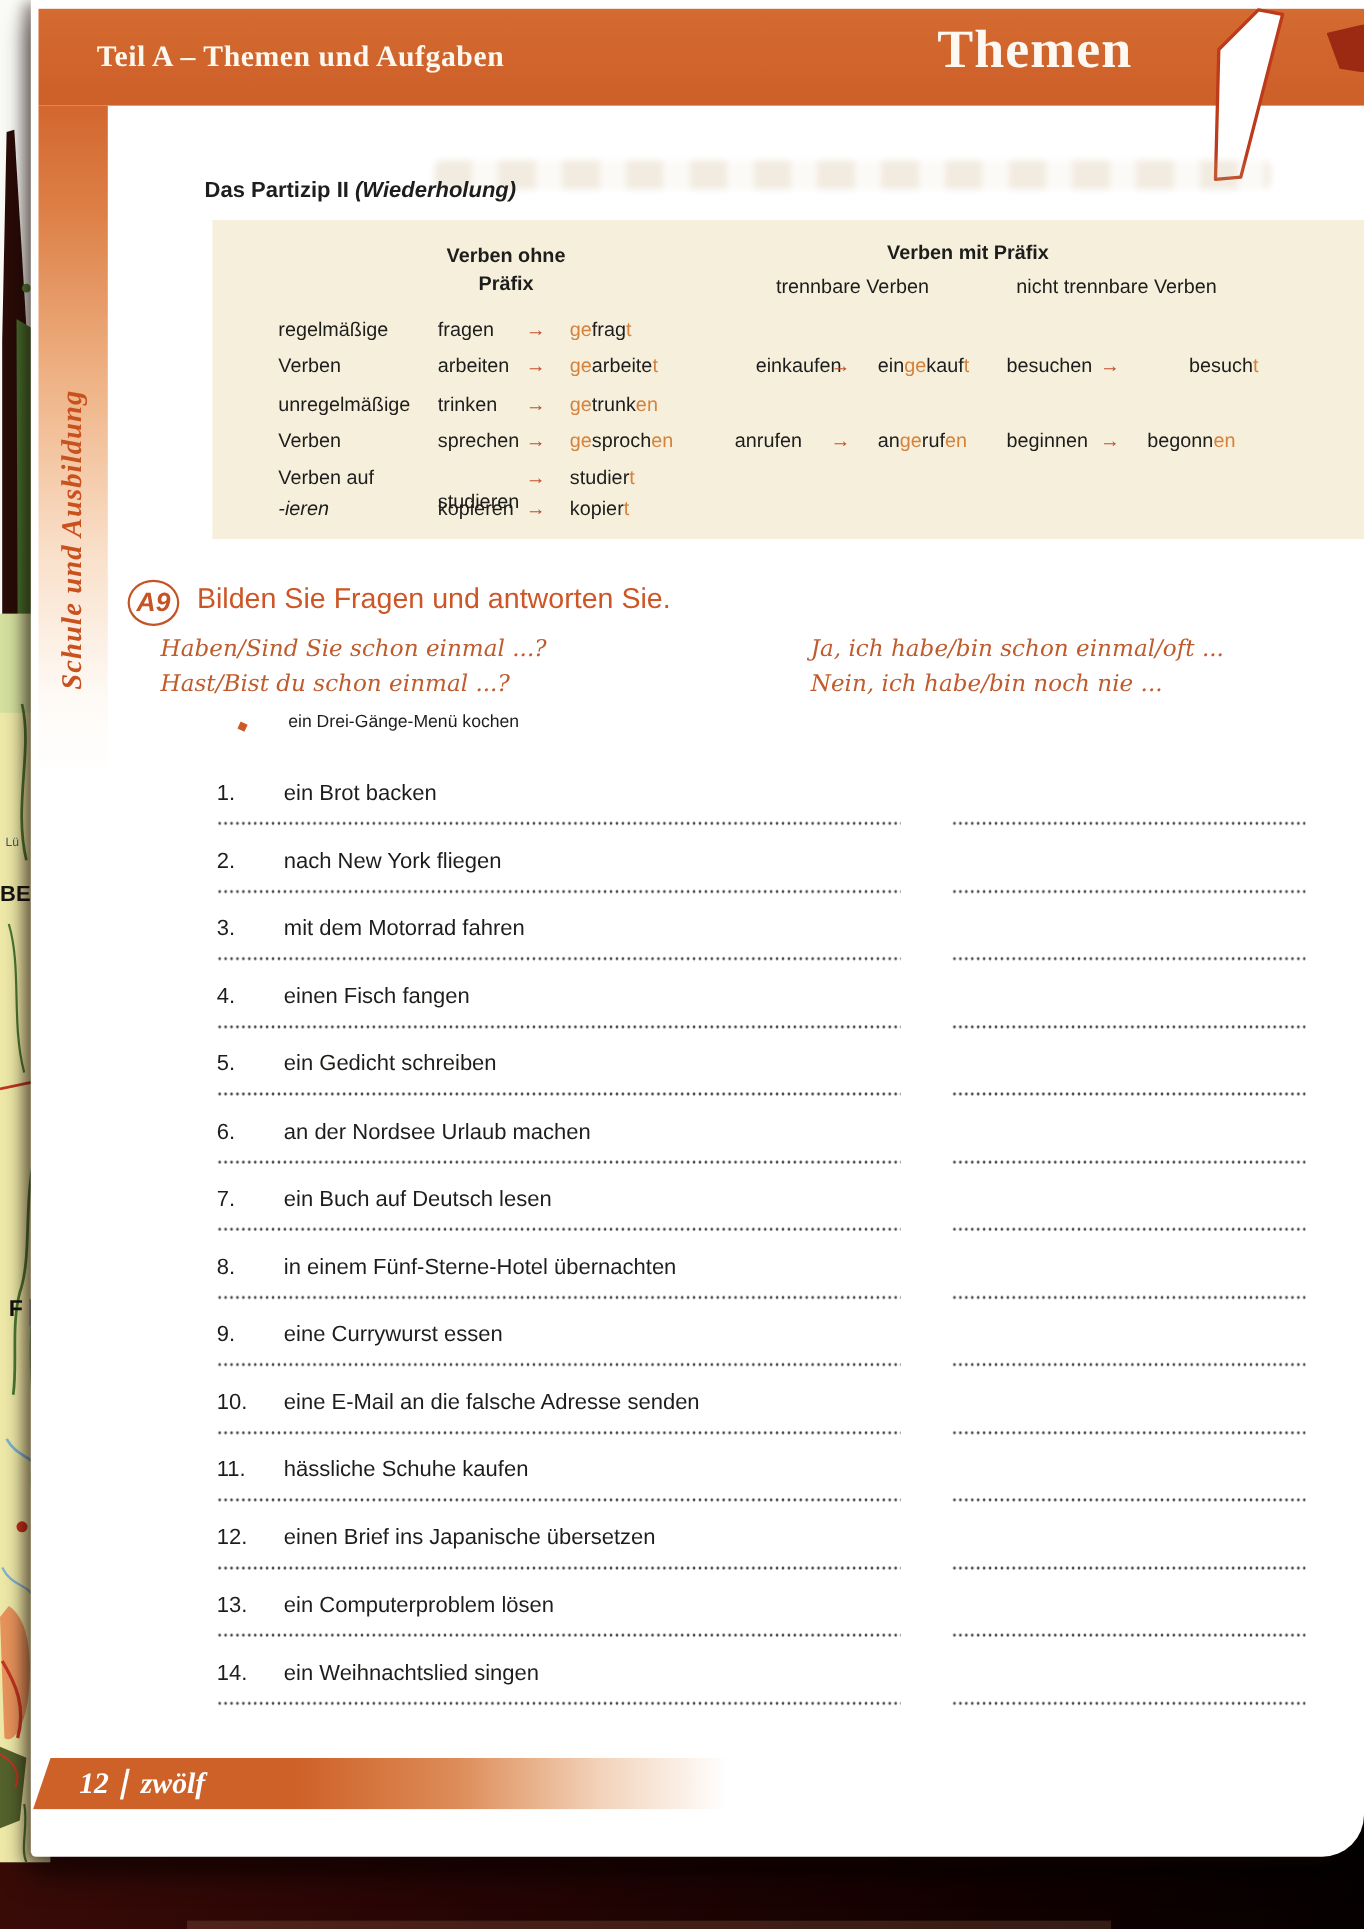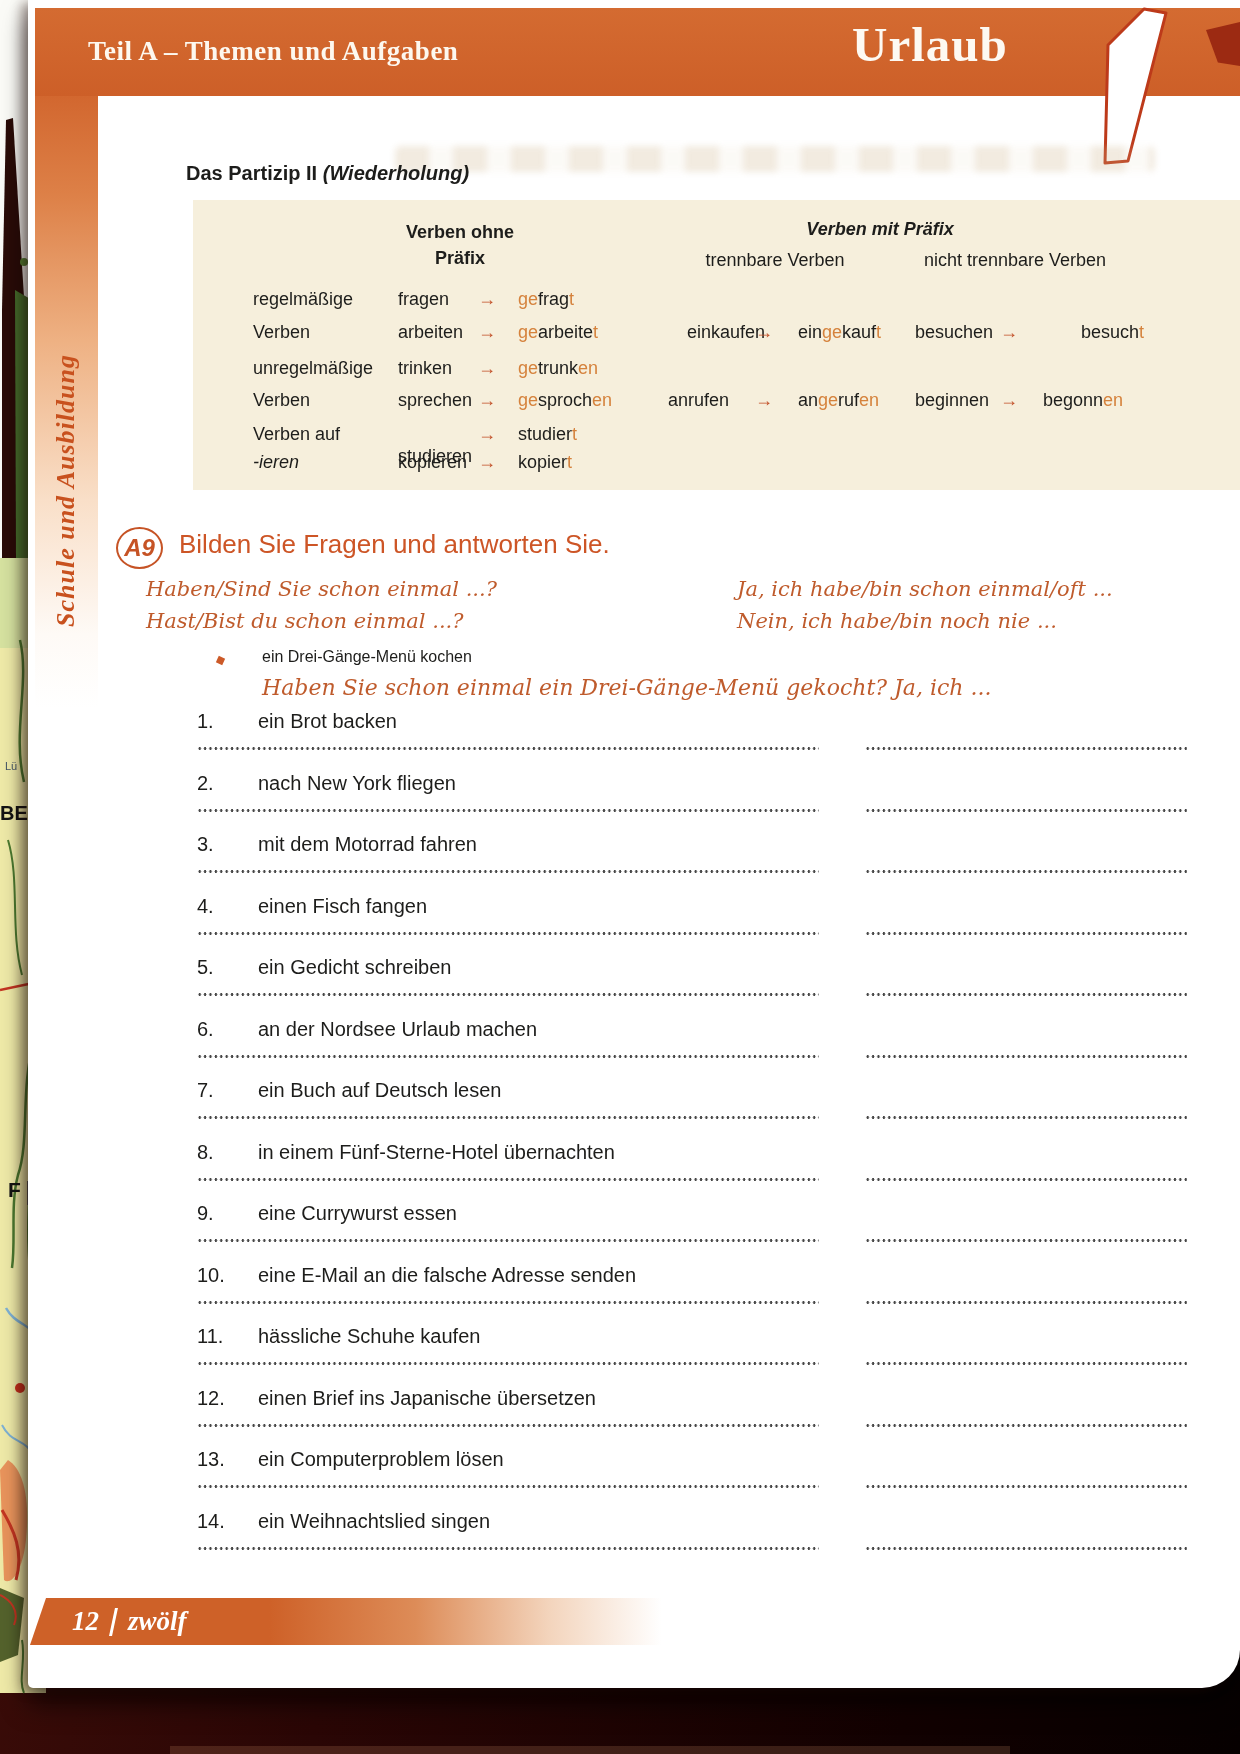--- a/index.html
+++ b/index.html
@@ -108,40 +108,40 @@
   </svg>
   <span class="mlabel" style="left:5px;top:760px;font-size:11px;font-weight:normal;color:#445566;">Lü</span>
   <span class="mlabel" style="left:0px;top:802px;font-size:20px;">BE</span>
   <span class="mlabel" style="left:8px;top:1178px;font-size:21px;">F</span>
   <div class="mtick"></div>
 
   <div class="sheet"></div>
 
   <div class="band"></div>
   <div class="band-title">Teil A – Themen und Aufgaben</div>
-  <div class="kapitel">Urlaub</div>
+  <div class="kapitel">Themen</div>
   <svg class="one" viewBox="0 0 92 162">
     <path d="M30 40 L66 4 L88 8 L50 156 L27 158 Z" fill="#ffffff" stroke="#bd3a1a" stroke-width="3" stroke-linejoin="round"></path>
   </svg>
 
   <div class="corner-wedge"></div>
 
   <div class="side-tab"></div>
   <div class="side-text">Schule und Ausbildung</div>
 
   <div class="ghost"></div>
 
   <div class="gtitle">
     <span>Das Partizip II</span>
     <span class="note"> <span>(Wiederholung)</span></span>
   </div>
   <div class="gbox">
     <div class="ghead" style="left:267px;top:22px;">Verben ohne</div>
     <div class="ghead" style="left:267px;top:48px;">Präfix</div>
-    <div class="ghead" style="left:687px;top:19px;font-style:italic;">Verben mit Präfix</div>
+    <div class="ghead" style="left:687px;top:19px;">Verben mit Präfix</div>
     <div class="ghead sub" style="left:582px;top:50px;">trennbare Verben</div>
     <div class="ghead sub" style="left:822px;top:50px;">nicht trennbare Verben</div>
   <div class="gcell" style="left: 60px; top: 89px;">regelmäßige</div>
       <div class="gcell" style="left: 60px; top: 122px;">Verben</div>
       <div class="gcell" style="left: 60px; top: 158px;">unregelmäßige</div>
       <div class="gcell" style="left: 60px; top: 190px;">Verben</div>
       <div class="gcell" style="left: 60px; top: 224px;">Verben auf</div>
       <div class="gcell italic" style="left: 60px; top: 252px;">-ieren</div>
       <div class="gcell" style="left: 205px; top: 89px;">fragen</div>
       <div class="gcell arrow" style="left: 285px; top: 89px;">→</div>
@@ -178,21 +178,20 @@
   <div class="badge">A9</div>
   <div class="ex-title">Bilden Sie Fragen und antworten Sie.</div>
 
   <div class="hand" style="left:146px;top:577px;">Haben/Sind Sie schon einmal ...?</div>
   <div class="hand" style="left:737px;top:577px;">Ja, ich habe/bin schon einmal/oft ...</div>
   <div class="hand" style="left:146px;top:609px;">Hast/Bist du schon einmal ...?</div>
   <div class="hand" style="left:737px;top:609px;">Nein, ich habe/bin noch nie ...</div>
 
   <div class="bullet"></div>
   <div class="ex-task">ein Drei-Gänge-Menü kochen</div>
-  <div class="hand" style="left:262px;top:675px;font-size:22px;">Haben Sie schon einmal ein Drei-Gänge-Menü gekocht? Ja, ich ...</div>
 
   <div id="items">
       <div class="item">
         <span class="inum">1.</span>
         <span class="itext">ein Brot backen</span>
         <div class="idots">
           <div class="dseg d1"></div>
           <div class="dseg d2"></div>
         </div>
       </div>

